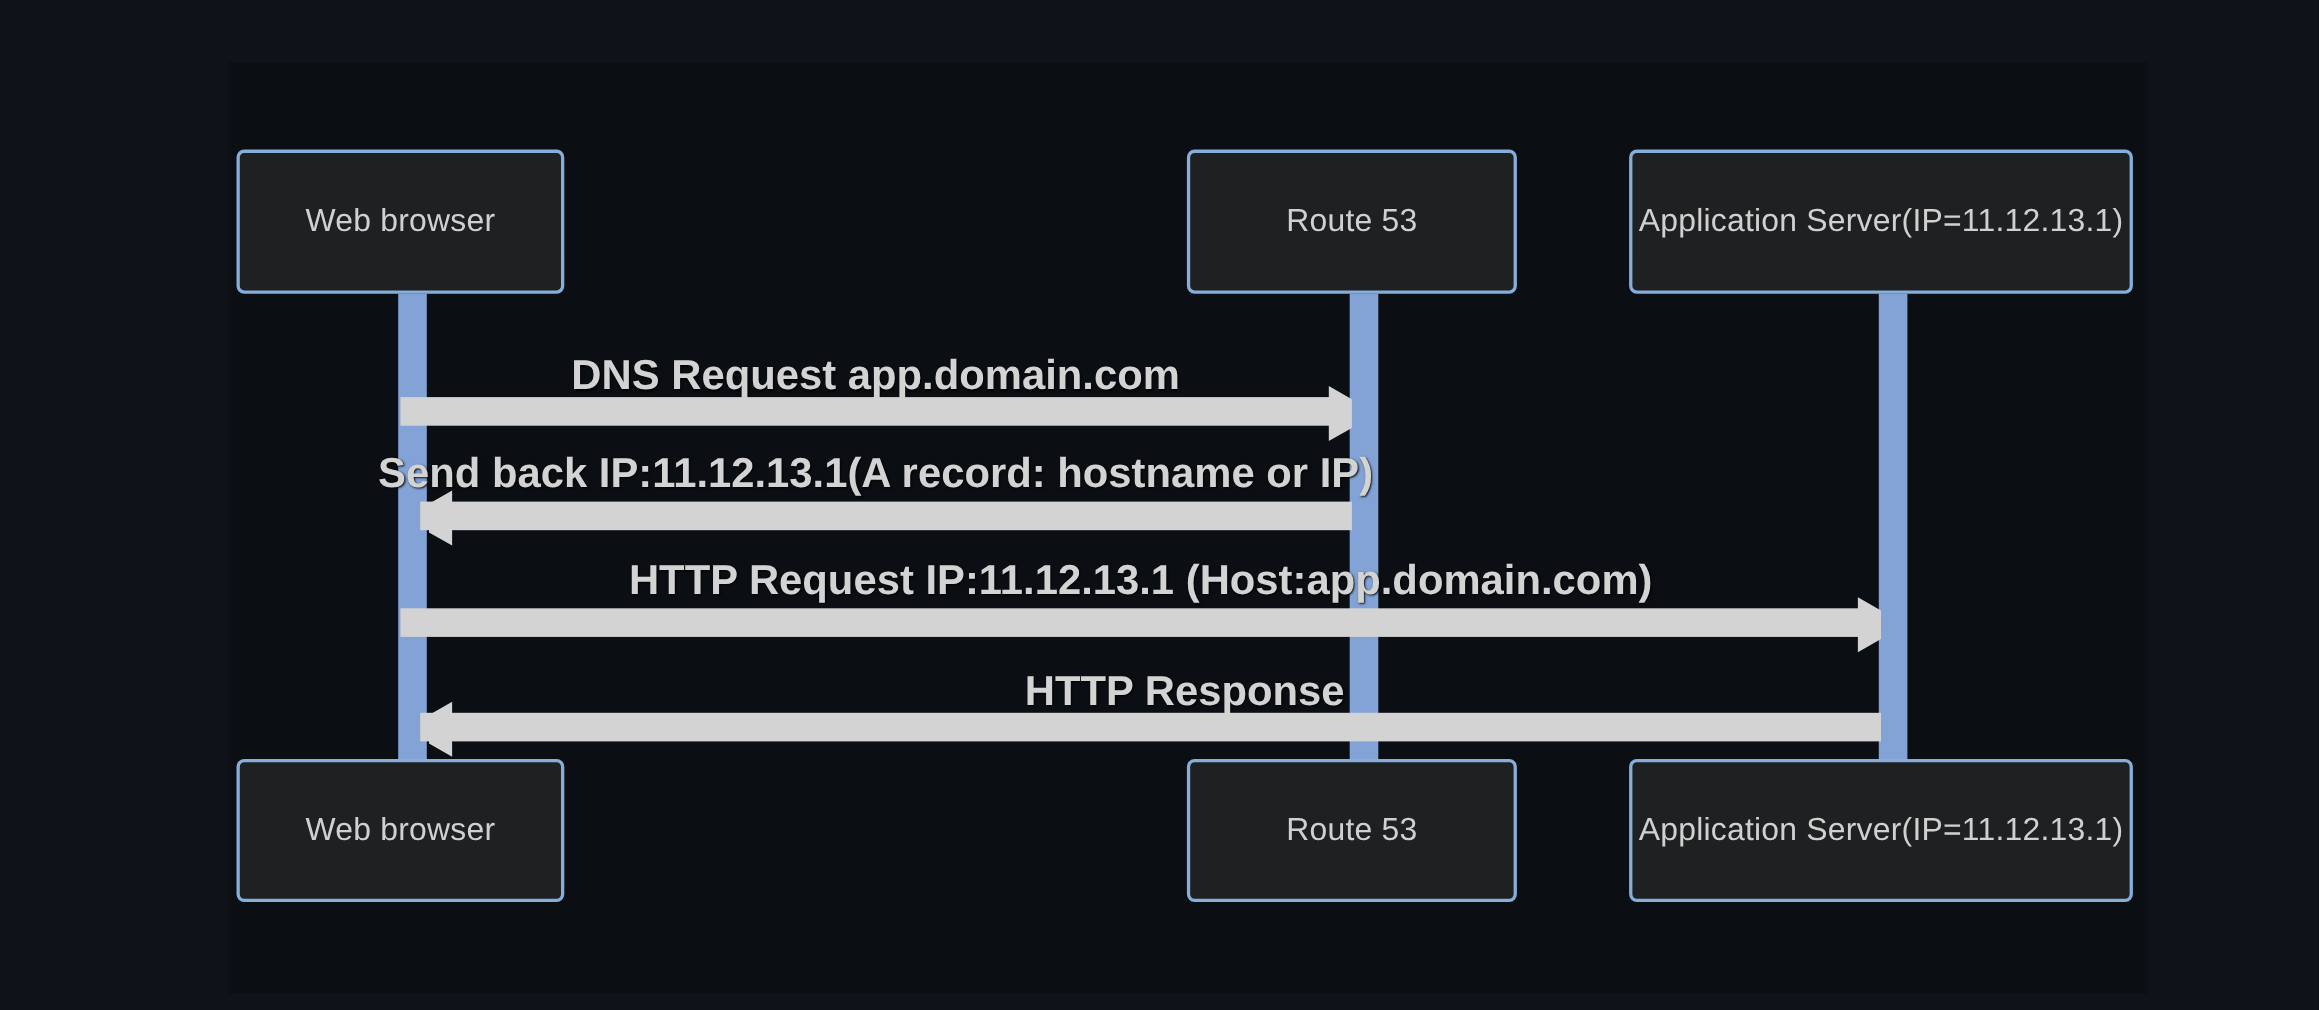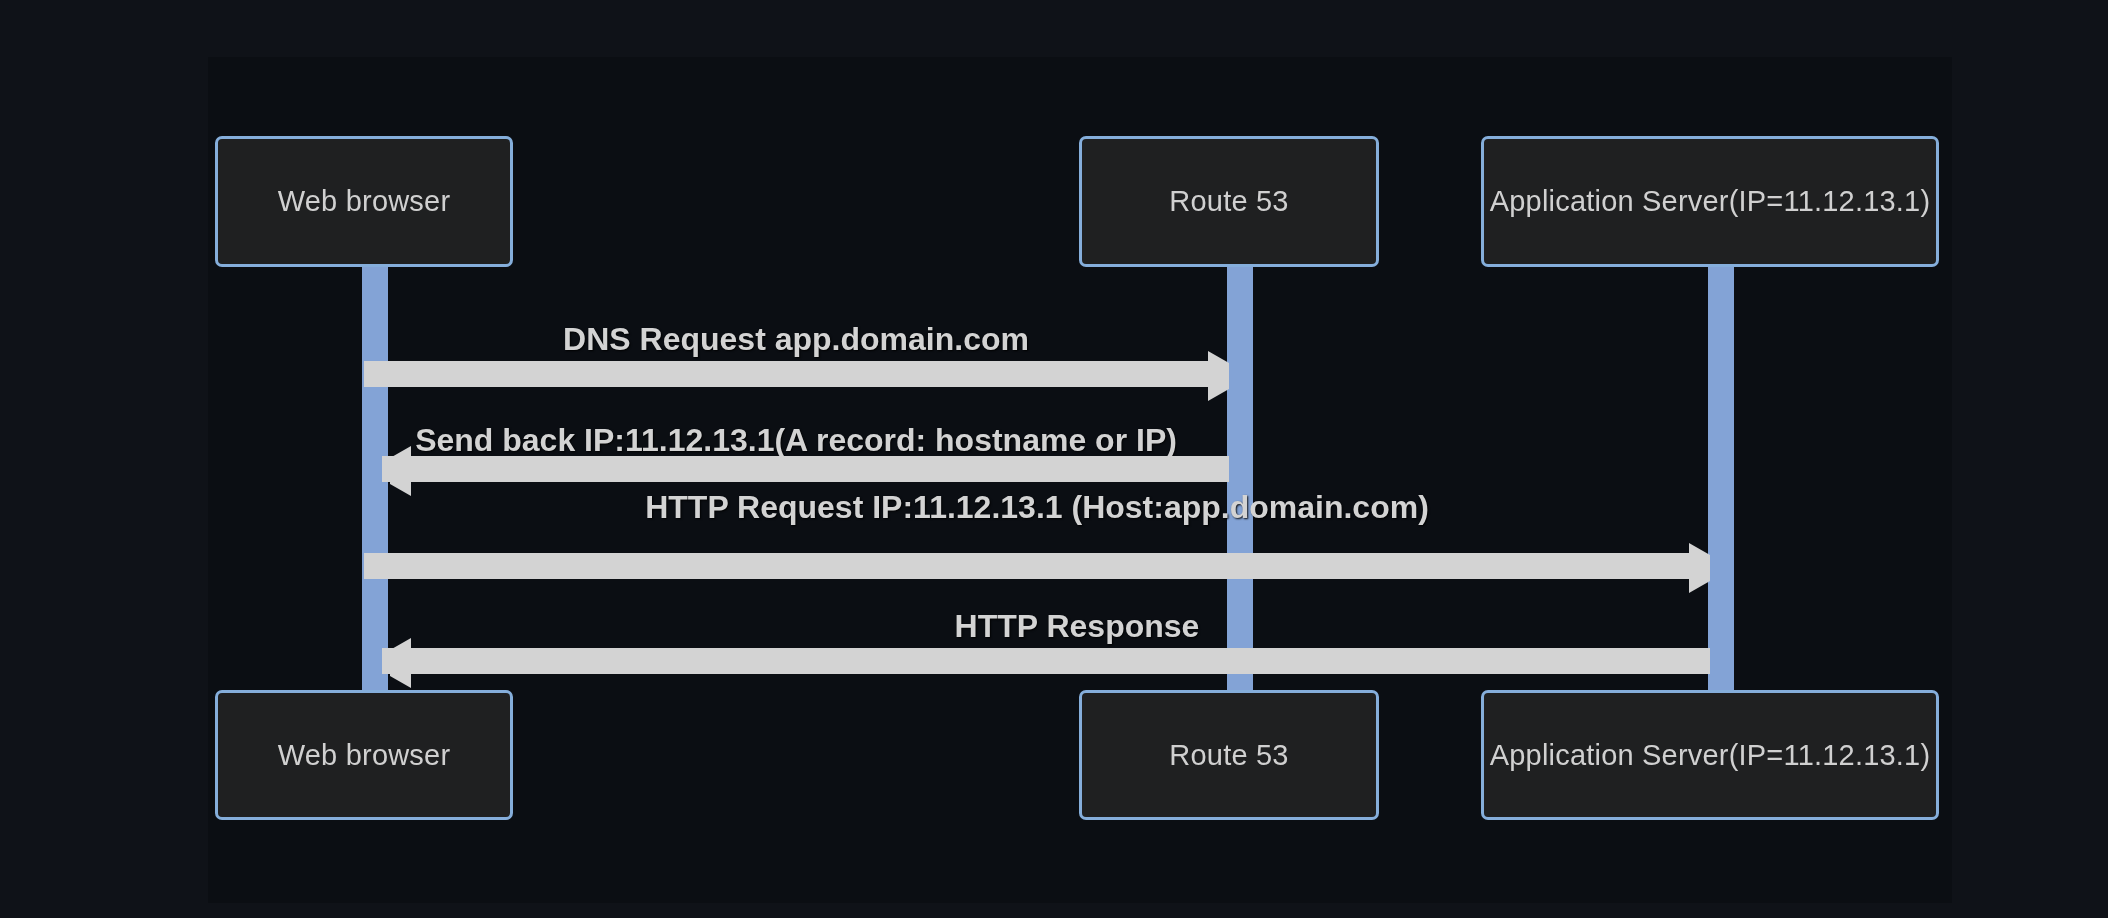--- a/index.html
+++ b/index.html
@@ -54,21 +54,21 @@
   }
   .msg-line {
     position: absolute;
     height: 3px;
     background: var(--message);
   }
   .msg-label {
     position: absolute;
     transform: translateX(-50%);
     color: var(--message);
-    font-size: 32px;
+    font-size: 38px;
     font-weight: 700;
     white-space: nowrap;
     text-shadow: 1px 1px 2px rgba(0,0,0,0.9);
   }
   .arrowhead {
     position: absolute;
     width: 0; height: 0;
     border-top: 12px solid transparent;
     border-bottom: 12px solid transparent;
   }
@@ -106,27 +106,27 @@
     <span class="actor-label">Application Server(IP=11.12.13.1)</span>
   </div>
 
   <div>
     <div class="msg-label" style="left:770px; top:282px;">DNS Request app.domain.com</div>
     <div class="msg-line" style="left:338px; top:335px; width:847px;"></div>
     <div class="arrowhead right" style="left:1182px; top:325px;"></div>
   </div>
 
   <div>
-    <div class="msg-label" style="left:770px; top:383px;">Send back IP:11.12.13.1(A record: hostname or IP)</div>
+    <div class="msg-label" style="left:770px; top:371px;">Send back IP:11.12.13.1(A record: hostname or IP)</div>
     <div class="msg-line" style="left:356px; top:430px; width:847px;"></div>
     <div class="arrowhead left" style="left:338px; top:420px;"></div>
   </div>
 
   <div>
-    <div class="msg-label" style="left:1011px; top:450px;">HTTP Request IP:11.12.13.1 (Host:app.domain.com)</div>
+    <div class="msg-label" style="left:1011px; top:468px;">HTTP Request IP:11.12.13.1 (Host:app.domain.com)</div>
     <div class="msg-line" style="left:338px; top:527px; width:1328px;"></div>
     <div class="arrowhead right" style="left:1663px; top:517px;"></div>
   </div>
 
   <div>
     <div class="msg-label" style="left:1011px; top:569px;margin-left:40px;">HTTP Response</div>
     <div class="msg-line" style="left:356px; top:622px; width:1328px;"></div>
     <div class="arrowhead left" style="left:338px; top:612px;"></div>
   </div>
 

